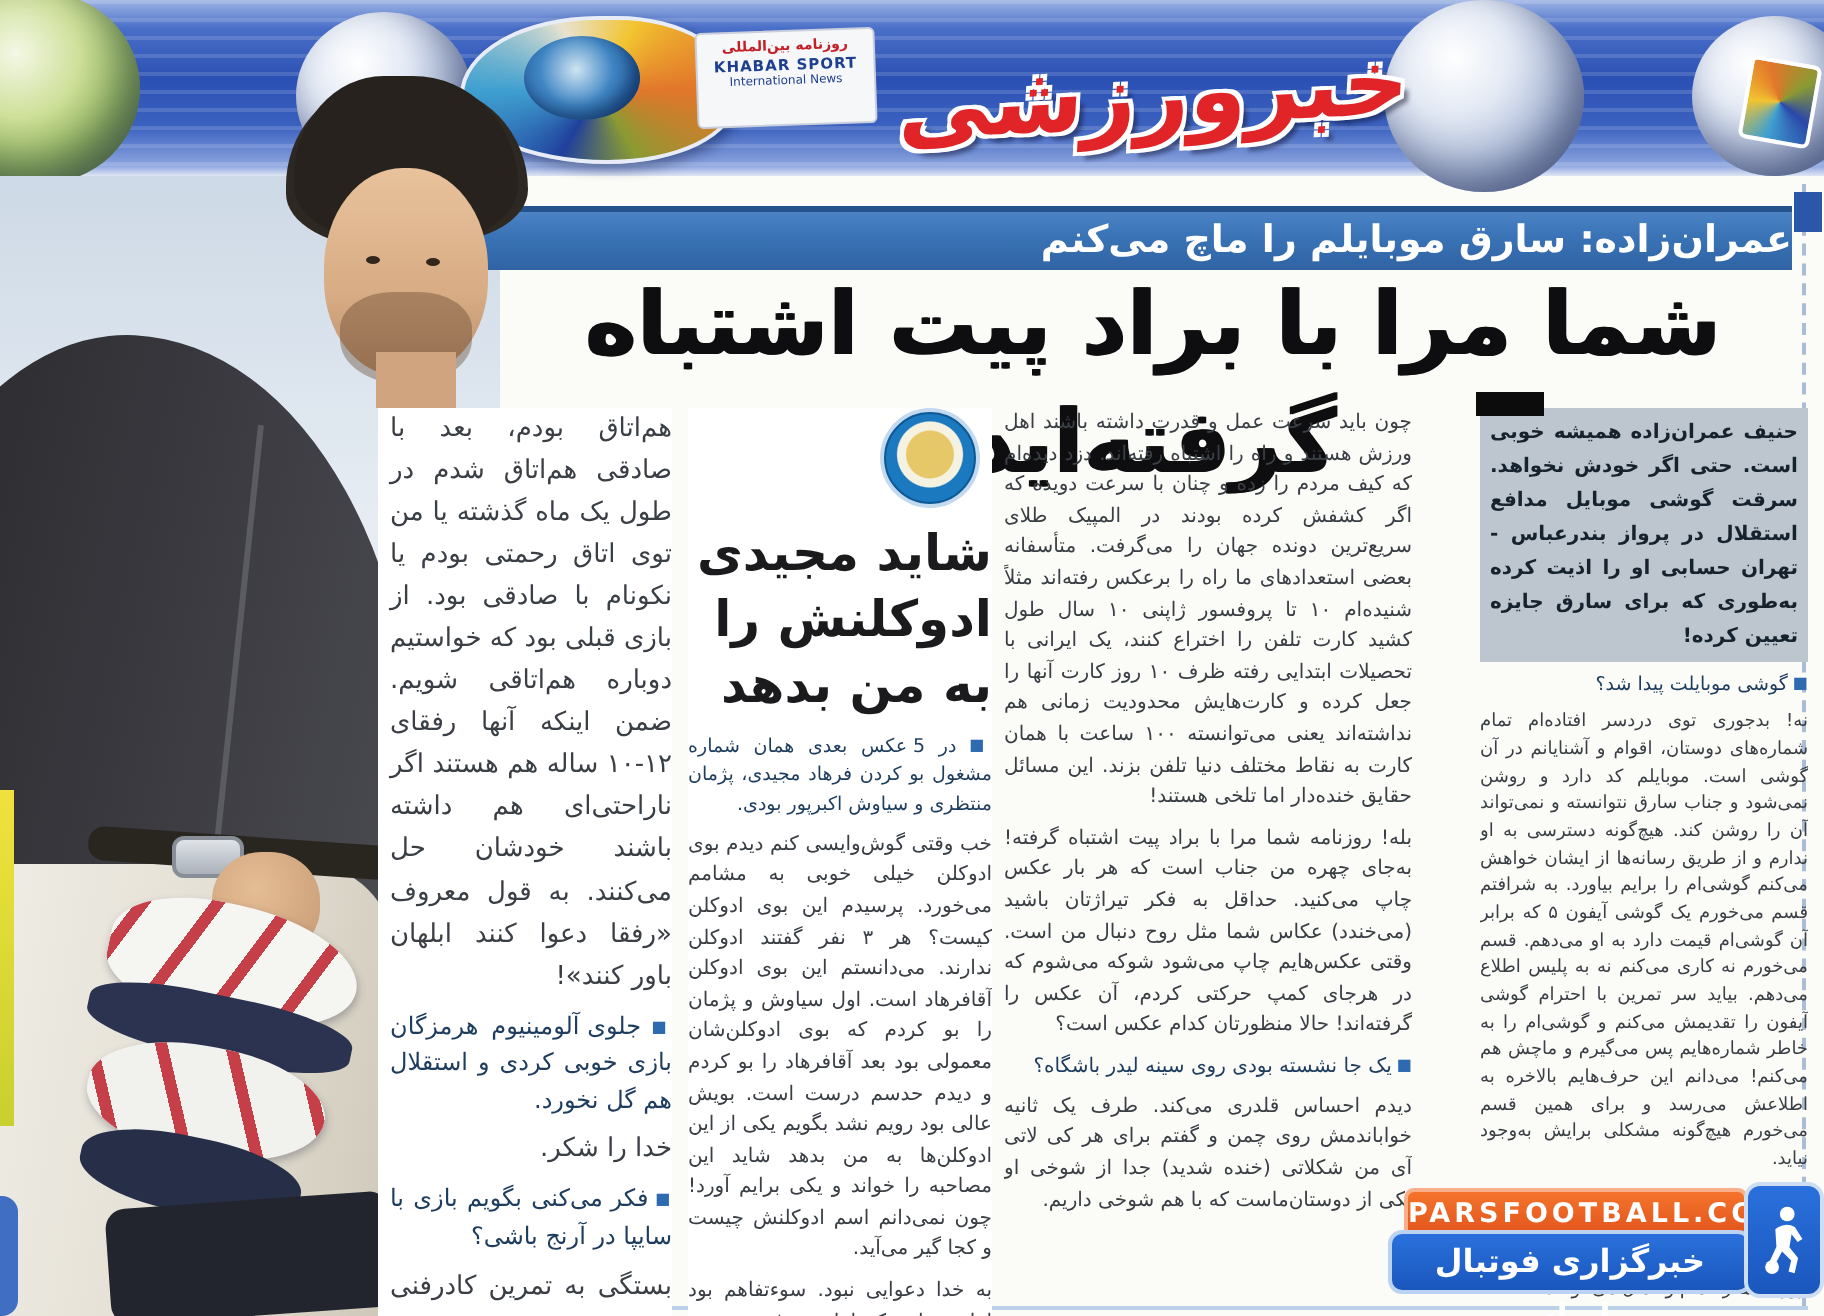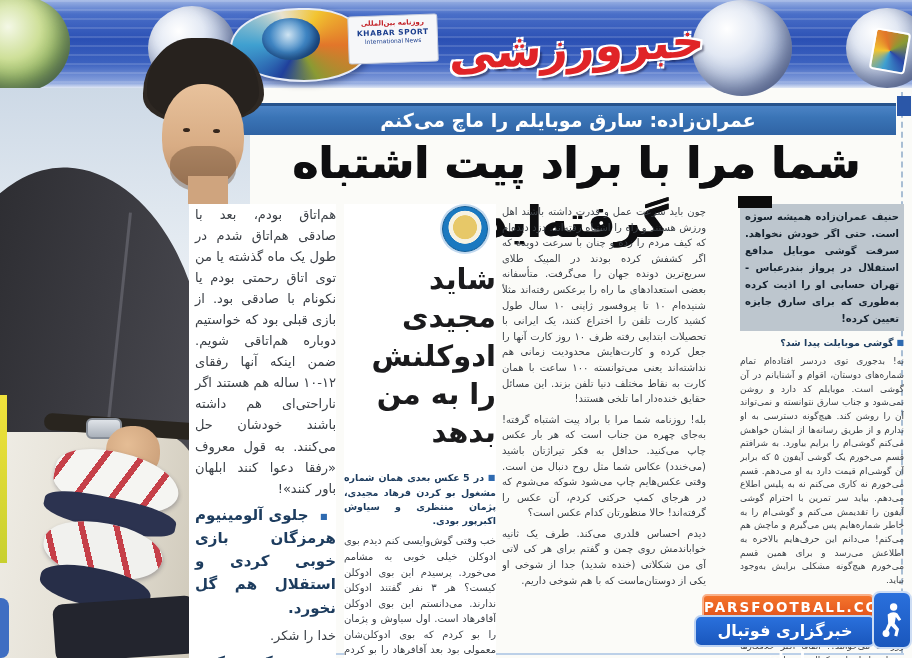--- a/index.html
+++ b/index.html
@@ -78,52 +78,52 @@
   .dark-item{position:absolute;left:54px;top:600px;width:142px;height:58px;background:#23252e;border-radius:10px;
     transform:rotate(-4deg)}
   .edge-yellow{position:absolute;left:0;top:395px;width:7px;height:168px;z-index:5;
     background:linear-gradient(180deg,#f0e23c,#c8d02f)}
   .edge-blue{position:absolute;left:0;top:598px;width:9px;height:60px;z-index:5;background:#3f6ec2;
     border-radius:0 8px 8px 0}
 
   
   .kicker{position:absolute;left:240px;top:103px;width:656px;height:32px;z-index:3;
     background:linear-gradient(180deg,#4c84c6 0%,#3a74b6 40%,#2f63a4 100%);border-top:3px solid #27538c;
-    color:#fff;font-weight:bold;font-size:19px;line-height:28px;text-align:center;direction:rtl}
+    color:#fff;font-weight:bold;font-size:19px;line-height:28px;direction:rtl}
   .corner-block{position:absolute;left:897px;top:96px;width:14px;height:20px;background:#2b57a8;z-index:3}
   .headline{position:absolute;left:246px;top:133px;width:660px;height:70px;z-index:3;direction:rtl;
     font-size:44px;font-weight:700;color:#0e0e10;text-align:center;line-height:1.35;
     text-shadow:1px 0 0 #0e0e10}
 
   
   .col{position:absolute;top:204px;height:454px;overflow:hidden;z-index:4;direction:rtl;text-align:justify;
     color:#3a3f45}
   .col p{margin-bottom:5px}
-  .col .q{font-weight:bold;color:#1d3c5e}
+  .col .q{font-weight:normal;color:#1d3c5e}
   .col .q::before{content:"■ ";color:#2e6ab0;font-size:8px;vertical-align:1px}
   .col1{left:740px;width:164px}
   .col1 .a{font-size:9px;line-height:1.52}
   .col1 .q{font-size:9.5px;line-height:1.5}
   .col2{left:502px;width:204px}
   .col2 .a{font-size:10px;line-height:1.56}
   .col2 .q{font-size:10px;line-height:1.5}
   .col3{left:344px;width:152px;background:#fff}
   .col3 .a{font-size:10px;line-height:1.56}
   .col3 .q{font-size:9.5px;line-height:1.5}
   .col4{left:189px;width:147px;background:#fff;padding-left:6px}
   .col4 .a{font-size:13px;line-height:1.62}
-  .col4 .q{font-size:15px;line-height:1.55}
+  .col4 .q{font-size:12px;line-height:1.55}
   .lead{background:#bdc6ce;color:#16232f;font-weight:bold;font-size:10px;line-height:1.7;
     padding:4px 5px;margin-bottom:7px}
   .black-tab{position:absolute;left:738px;top:196px;width:34px;height:12px;background:#0c0c0c;z-index:5}
   .badge{width:46px;height:46px;border-radius:50%;margin:2px 8px 8px 0;border:1px solid #0d5a96;
     background:radial-gradient(circle at 50% 46%,#e7c868 0 36%,#f6f2e2 38% 50%,#1b79c0 52% 100%);
     box-shadow:0 0 0 2px rgba(120,170,220,.45)}
-  .subhead{font-size:29px;font-weight:bold;color:#1b1b1d;line-height:1.32;text-align:right;
-    margin-bottom:20px;letter-spacing:-.5px}
+  .subhead{font-size:25px;font-weight:bold;color:#1b1b1d;line-height:1.32;text-align:right;
+    margin-bottom:8px;letter-spacing:-.5px}
 
   .page-edge{position:absolute;left:901px;top:92px;height:562px;border-left:2px dashed #a9bed4;z-index:2}
   .bottom-rule{position:absolute;left:188px;top:653px;width:716px;height:2px;background:#bcd0e8;z-index:3}
 
   
   .watermark{position:absolute;left:694px;top:591px;width:218px;height:64px;z-index:10}
   .wm-orange{position:absolute;left:8px;top:3px;width:172px;height:27px;border-radius:5px;
     background:linear-gradient(180deg,#f4742c,#e1511a);border:2px solid #f9b08a;
     color:#fff;font-weight:bold;font-size:13.5px;letter-spacing:2px;text-align:center;line-height:23px}
   .wm-blue{position:absolute;left:0;top:24px;width:182px;height:32px;border-radius:7px;
@@ -183,30 +183,31 @@
 <div class="edge-blue"></div>
 
 <div class="kicker">عمران‌زاده: سارق موبایلم را ماچ می‌کنم</div>
 <div class="corner-block"></div>
 <h1 class="headline">شما مرا با براد پیت اشتباه گرفته‌اید</h1>
 <div class="black-tab"></div>
 <div class="page-edge"></div>
 <div class="bottom-rule"></div>
 
 <div class="col col1">
-  <p class="lead">حنیف عمران‌زاده همیشه سوژه است. حتی اگر خودش نخواهد. سرقت گوشی موبایل مدافع استقلال در پرواز بندرعباس - تهران حسابی او را اذیت کرده به‌طوری که برای سارق جایزه تعیین کرده!</p>
+  <p class="lead">حنیف عمران‌زاده همیشه خوبی است. حتی اگر خودش نخواهد. سرقت گوشی موبایل مدافع استقلال در پرواز بندرعباس - تهران حسابی او را اذیت کرده به‌طوری که برای سارق جایزه تعیین کرده!</p>
   <p class="q">گوشی موبایلت پیدا شد؟</p>
   <p class="a">نه! بدجوری توی دردسر افتاده‌ام تمام شماره‌های دوستان، اقوام و آشنایانم در آن گوشی است. موبایلم کد دارد و روشن نمی‌شود و جناب سارق نتوانسته و نمی‌تواند آن را روشن کند. هیچ‌گونه دسترسی به او ندارم و از طریق رسانه‌ها از ایشان خواهش می‌کنم گوشی‌ام را برایم بیاورد. به شرافتم قسم می‌خورم یک گوشی آیفون ۵ که برابر آن گوشی‌ام قیمت دارد به او می‌دهم. قسم می‌خورم نه کاری می‌کنم نه به پلیس اطلاع می‌دهم. بیاید سر تمرین با احترام گوشی آیفون را تقدیمش می‌کنم و گوشی‌ام را به خاطر شماره‌هایم پس می‌گیرم و ماچش هم می‌کنم! می‌دانم این حرف‌هایم بالاخره به اطلاعش می‌رسد و برای همین قسم می‌خورم هیچ‌گونه مشکلی برایش به‌وجود نیاید.</p>
   <p class="q">یعنی سارقین هم روزنامه می‌خوانند؟</p>
   <p class="a">پس فکر می‌کنید فقط دکتر مهندس‌ها روزنامه می‌خوانند؟! اتفاقاً اکثر خلافکارها روزنامه‌ها را تمام و کمال می‌خوانند.</p>
 </div>
 
 <div class="col col2">
   <p class="a">چون باید سرعت عمل و قدرت داشته باشند اهل ورزش هستند و راه را اشتباه رفته‌اند. دزد دیده‌ام که کیف مردم را زده و چنان با سرعت دویده که اگر کشفش کرده بودند در المپیک طلای سریع‌ترین دونده جهان را می‌گرفت. متأسفانه بعضی استعدادهای ما راه را برعکس رفته‌اند مثلاً شنیده‌ام ۱۰ تا پروفسور ژاپنی ۱۰ سال طول کشید کارت تلفن را اختراع کنند، یک ایرانی با تحصیلات ابتدایی رفته ظرف ۱۰ روز کارت آنها را جعل کرده و کارت‌هایش محدودیت زمانی هم نداشته‌اند یعنی می‌توانسته ۱۰۰ ساعت با همان کارت به نقاط مختلف دنیا تلفن بزند. این مسائل حقایق خنده‌دار اما تلخی هستند!</p>
   <p class="a">بله! روزنامه شما مرا با براد پیت اشتباه گرفته! به‌جای چهره من جناب است که هر بار عکس چاپ می‌کنید. حداقل به فکر تیراژتان باشید (می‌خندد) عکاس شما مثل روح دنبال من است. وقتی عکس‌هایم چاپ می‌شود شوکه می‌شوم که در هرجای کمپ حرکتی کردم، آن عکس را گرفته‌اند! حالا منظورتان کدام عکس است؟</p>
+  <p class="q">یک جا نشسته بودی روی سینه لیدر باشگاه؟</p>
   <p class="a">دیدم احساس قلدری می‌کند. طرف یک ثانیه خواباندمش روی چمن و گفتم برای هر کی لاتی آی من شکلاتی (خنده شدید) جدا از شوخی او یکی از دوستان‌ماست که با هم شوخی داریم.</p>
 </div>
 
 <div class="col col3">
   <div class="badge"></div>
   <h2 class="subhead">شاید مجیدی ادوکلنش را به من بدهد</h2>
   <p class="q">در 5 عکس بعدی همان شماره مشغول بو کردن فرهاد مجیدی، پژمان منتظری و سیاوش اکبرپور بودی.</p>
   <p class="a">خب وقتی گوش‌وایسی کنم دیدم بوی ادوکلن خیلی خوبی به مشامم می‌خورد. پرسیدم این بوی ادوکلن کیست؟ هر ۳ نفر گفتند ادوکلن ندارند. می‌دانستم این بوی ادوکلن آقافرهاد است. اول سیاوش و پژمان را بو کردم که بوی ادوکلن‌شان معمولی بود بعد آقافرهاد را بو کردم و دیدم حدسم درست است. بویش عالی بود رویم نشد بگویم یکی از این ادوکلن‌ها به من بدهد شاید این مصاحبه را خواند و یکی برایم آورد! چون نمی‌دانم اسم ادوکلنش چیست و کجا گیر می‌آید.</p>
   <p class="a">به خدا دعوایی نبود. سوءتفاهم بود اما می‌دانید که اهل دروغ نیستم در استقلال دعوا یا قهر نداشته‌ایم.</p>
 

